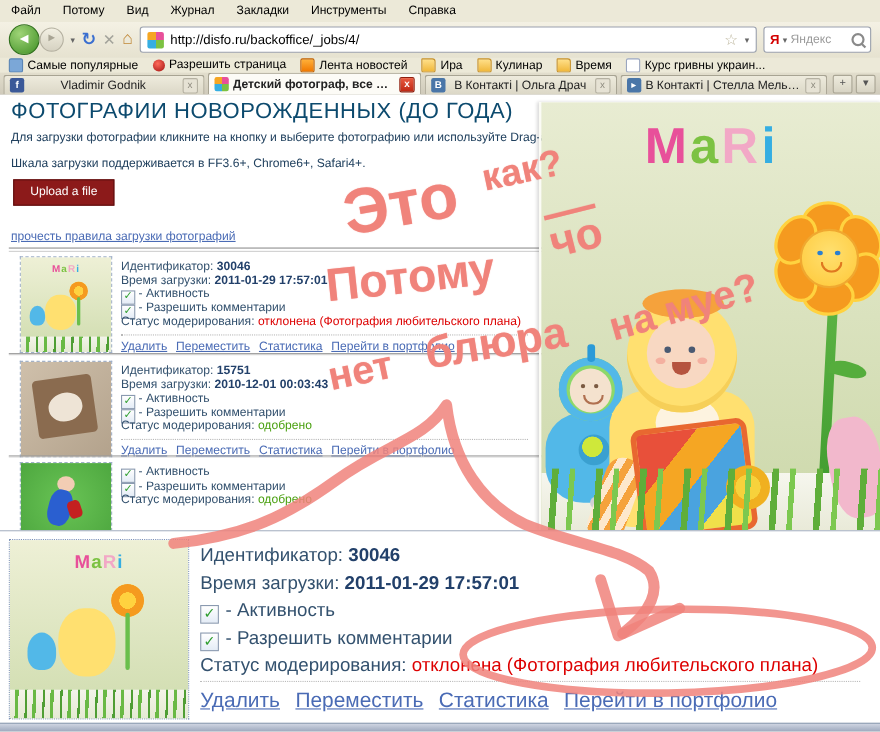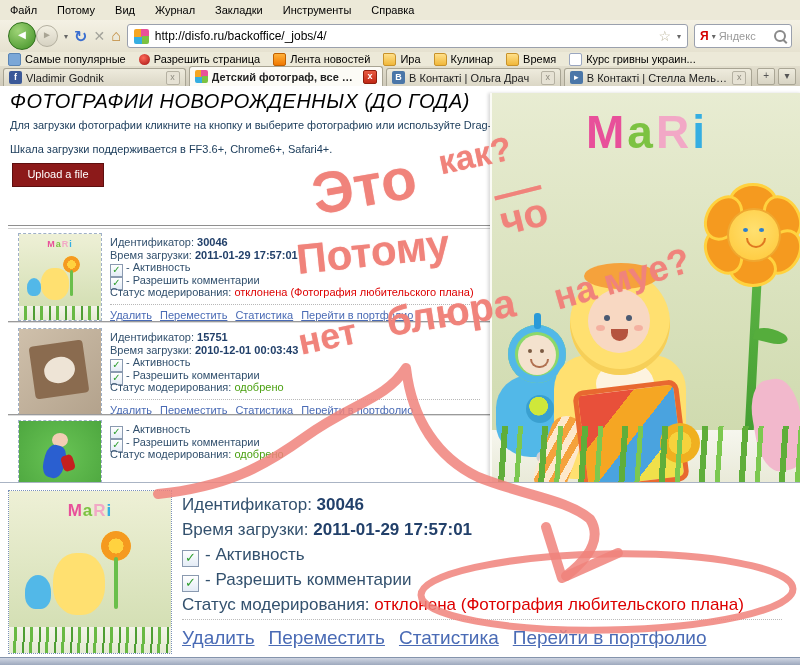--- a/index.html
+++ b/index.html
@@ -27,46 +27,46 @@
        background:conic-gradient(#e8509a 0 25%,#7cc242 0 50%,#35aee2 0 75%,#f5a623 0);}
   .star{color:#b9b298;font-size:14px;}
   #searchbox{width:86px;height:22px;background:#fff;border:1px solid #9aa0ad;border-radius:3px;
              display:flex;align-items:center;gap:3px;padding:0 5px;flex:none;}
   .ya{color:#d40000;font-weight:bold;font-size:12px;}
   .search-ph{color:#9a9a9a;font-size:11px;flex:1;}
   .mag{width:8px;height:8px;border:2px solid #8a8a8a;border-radius:50%;position:relative;flex:none;}
   .mag::after{content:"";position:absolute;width:2px;height:5px;background:#8a8a8a;left:8px;top:7px;transform:rotate(-45deg);}
   #bookmarksbar{position:absolute;top:52px;left:0;right:0;height:14px;display:flex;align-items:center;
                 gap:13px;padding:0 8px;font-size:11px;background:#ece9d8;}
-  .bm{display:flex;align-items:center;gap:4px;white-space:nowrap;}
+  .bm{display:flex;align-items:flex-end;gap:4px;white-space:nowrap;}
   .bm-ic{width:11px;height:11px;border-radius:2px;flex:none;}
   .ic-grid{background:#7ba7d7;border:1px solid #5a85b5;}
   .ic-red{background:radial-gradient(circle at 40% 35%,#ff6a5a,#a01010);border-radius:50%;}
   .ic-rss{background:linear-gradient(#ffb13a,#f07800);border:1px solid #c06000;}
   .ic-folder{background:linear-gradient(#ffe08a,#f0b73a);border:1px solid #c8922a;border-radius:1px 3px 2px 2px;}
   .ic-page{background:#fff;border:1px solid #9aa6c0;}
   #tabbar{position:absolute;top:66px;left:0;right:0;height:20px;background:linear-gradient(#e2decd,#cfcaba);
           border-bottom:1px solid #979284;display:flex;align-items:flex-end;padding:0 3px;}
   .tab{height:17px;display:flex;align-items:center;gap:4px;padding:0 5px;min-width:0;
        background:linear-gradient(#eeebdd,#dbd7c6);border:1px solid #a8a493;border-bottom:none;
        border-radius:3px 3px 0 0;margin-right:3px;font-size:11px;color:#222;}
-  .tab .tlabel{white-space:nowrap;overflow:hidden;text-overflow:ellipsis;flex:1;}
+  .tab .tlabel{white-space:nowrap;overflow:hidden;text-overflow:ellipsis;flex:1;text-align:center;}
   .tab.active{background:#fcfbf6;height:19px;font-weight:bold;}
   .tclose{width:12px;height:12px;flex:none;border:1px solid #b5b1a2;background:#e6e2d4;color:#8d8a7e;
           font-size:9px;line-height:10px;text-align:center;border-radius:2px;}
   .tab.active .tclose{background:linear-gradient(#e85a40,#c02814);border-color:#8f1d0c;color:#fff;}
   .tfav{width:13px;height:13px;border-radius:2px;flex:none;font-size:9px;line-height:13px;text-align:center;color:#fff;}
   .tfav.fb{background:#3b5998;font-weight:bold;}
   .tfav.site{background:conic-gradient(#e8509a 0 25%,#7cc242 0 50%,#35aee2 0 75%,#f5a623 0);}
   .tfav.vk{background:#4a76a8;font-weight:bold;}
   .tabbtn{width:16px;height:15px;margin:0 1px 1px 2px;border:1px solid #aaa695;border-radius:2px;
           background:linear-gradient(#eeebdd,#d8d4c4);font-size:10px;line-height:13px;text-align:center;color:#555;}
   
   #content{position:absolute;top:86px;left:0;right:0;bottom:0;background:#fff;overflow:hidden;}
-  .h1{position:absolute;left:10px;top:4px;font-size:20px;color:#000000;letter-spacing:.5px;white-space:nowrap;font-style:italic;}
+  .h1{position:absolute;left:10px;top:4px;font-size:20px;color:#0c4a6e;letter-spacing:.5px;white-space:nowrap;}
   .intro1{position:absolute;left:10px;top:33px;font-size:11px;color:#20405e;white-space:nowrap;}
   .intro2{position:absolute;left:10px;top:57px;font-size:11px;color:#20405e;white-space:nowrap;}
   .upload-btn{position:absolute;left:12px;top:77px;width:90px;height:22px;background:#8c1a1a;
               border:1px solid #5e0f0f;color:#fff;font-size:11px;text-align:center;line-height:21px;}
   .quota{position:absolute;left:10px;top:110px;font-size:11px;color:#20405e;}
   .rules{position:absolute;left:10px;top:123px;font-size:11px;color:#4a6bb5;text-decoration:underline;}
   .hr2{position:absolute;left:8px;top:139px;width:780px;height:2px;border-top:1px solid #8f8f8f;border-bottom:1px solid #cfcfcf;}
   .entry{position:absolute;left:0;width:800px;height:94px;}
   .entry .esep{position:absolute;left:8px;bottom:0;width:780px;border-top:1px solid #9a9a9a;box-shadow:0 1px 0 #dcdcdc;}
   .thumb{position:absolute;left:18px;top:5px;width:76px;height:80px;background:#fff;
@@ -249,20 +249,21 @@
   </div>
   <div class="tabbtn">+</div>
   <div class="tabbtn">▾</div>
 </div>
 
 <div id="content">
   <div class="h1">ФОТОГРАФИИ НОВОРОЖДЕННЫХ (ДО ГОДА)</div>
   <div class="intro1">Для загрузки фотографии кликните на кнопку и выберите фотографию или используйте Drag-and-drop. Dra</div>
   <div class="intro2">Шкала загрузки поддерживается в FF3.6+, Chrome6+, Safari4+.</div>
   <div class="upload-btn">Upload a file</div>
+  <a class="rules">прочесть правила загрузки фотографий</a>
   <div class="hr2"></div>
 
   <div class="entry" style="top:142px">
     <div class="thumb">
       <div class="timg mari-art">
         <div class="mari-logo" style="font-size:9px"><span class="lM">M</span><span class="la">a</span><span class="lR">R</span><span class="li">i</span></div>
         <div class="art-flower" style="left:44px;top:22px;width:17px;height:17px"></div>
         <div class="art-stem" style="left:51px;top:36px;width:3px;height:26px"></div>
         <div class="art-baby" style="left:22px;top:34px;width:28px;height:32px"></div>
         <div class="art-doll" style="left:8px;top:44px;width:14px;height:18px"></div>

